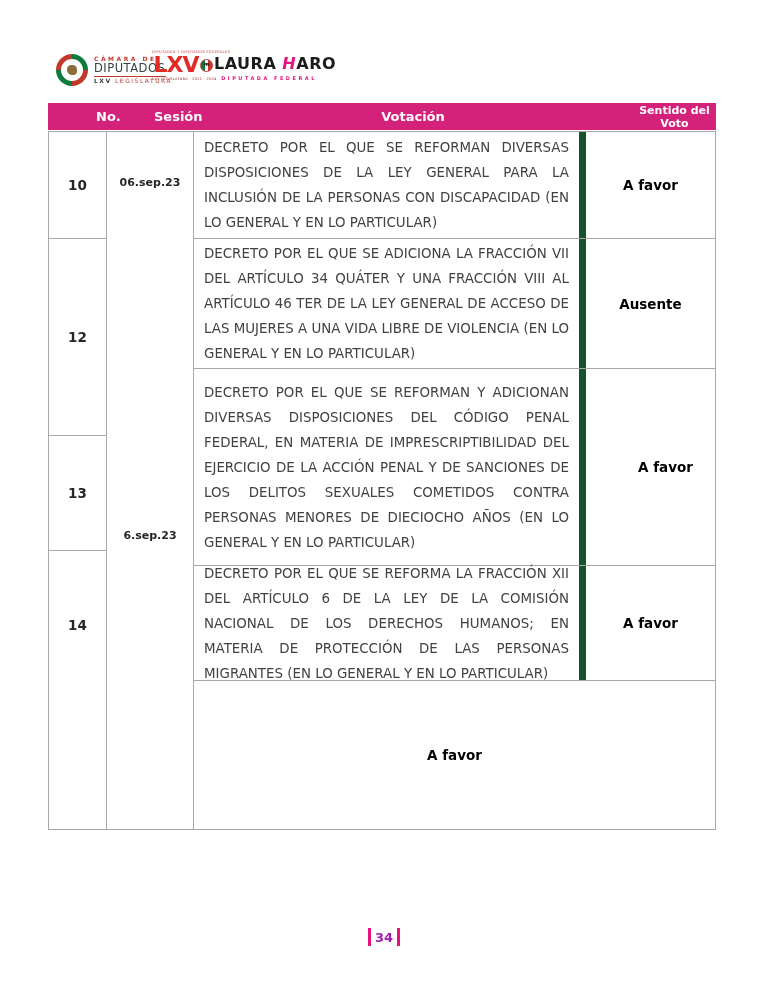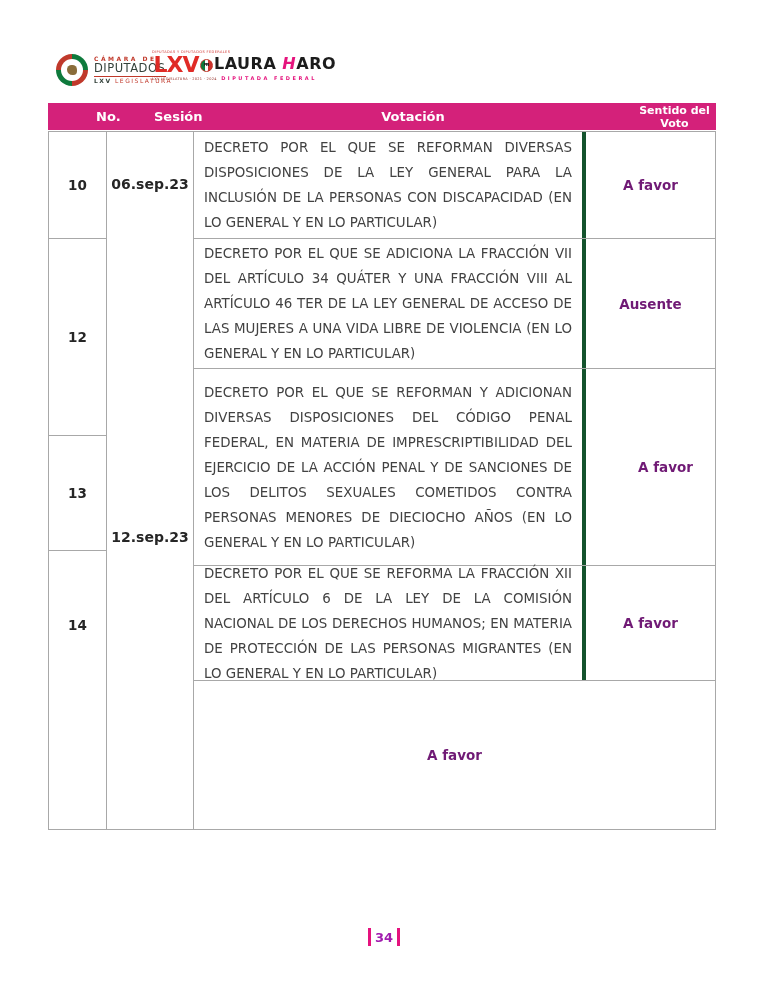--- a/index.html
+++ b/index.html
@@ -68,37 +68,37 @@
   }
   .col-no .cell {
     display:flex; align-items:center; justify-content:center;
     font-weight:bold; font-size:13.5px; color:#262626;
   }
   .col-session {
     position:absolute; left:58px; top:0; bottom:0; width:87px; border-right:1px solid #a8a8a8;
   }
   .session-label {
     position:absolute; left:0; width:100%; text-align:center;
-    font-weight:bold; font-size:14px; color:#262626;
+    font-weight:bold; font-size:11px; color:#262626;
   }
   .session-label.s1 { top:44px; }
   .session-label.s2 { top:397px; }
   .col-rows { position:absolute; left:145px; top:0; bottom:0; right:0; }
   .vrow { display:flex; }
   .vrow.bb, .col-no .cell.bb { border-bottom:1px solid #a8a8a8; }
   .vote-cell {
-    width:392px; border-right:4px solid #14532d; display:flex; align-items:center;
+    width:392px; border-right:7px solid #14532d; display:flex; align-items:center;
     padding:2px 10px;
   }
   .vote-cell p {
     font-size:13.4px; line-height:25px; color:#424242; text-align:justify; width:100%;
   }
   .sentido-cell {
     flex:1; display:flex; align-items:center; justify-content:center;
-    font-weight:bold; font-size:13.5px; color:#701a75;
+    font-weight:bold; font-size:13.5px; color:#000000;
   }
 
   
   .h-r0 { height:107px; } .h-r1 { height:130px; } .h-r2 { height:197px;gap:30px; }
   .h-r3 { height:115px; } .h-r4 { height:148px; }
 
   
   .footer {
     position:absolute; left:0; top:928px; width:100%;
     display:flex; align-items:center; justify-content:center; gap:4px;
@@ -159,21 +159,21 @@
 
     <div class="col-no">
       <div class="cell h-r0 bb">10</div>
       <div class="cell h-r2 bb">12</div>
       <div class="cell h-r3 bb">13</div>
       <div class="cell h-r4">14</div>
     </div>
 
     <div class="col-session">
       <div class="session-label s1">06.sep.23</div>
-      <div class="session-label s2">12.sep.23</div>
+      <div class="session-label s2">6.sep.23</div>
     </div>
 
     <div class="col-rows">
       <div class="vrow h-r0 bb">
         <div class="vote-cell">
             <p>DECRETO POR EL QUE SE REFORMAN DIVERSAS DISPOSICIONES DE LA LEY GENERAL PARA LA INCLUSIÓN DE LA PERSONAS CON DISCAPACIDAD (EN LO GENERAL Y EN LO PARTICULAR)</p>
           </div>
         <div class="sentido-cell">A favor</div>
       </div>
       <div class="vrow h-r1 bb">

